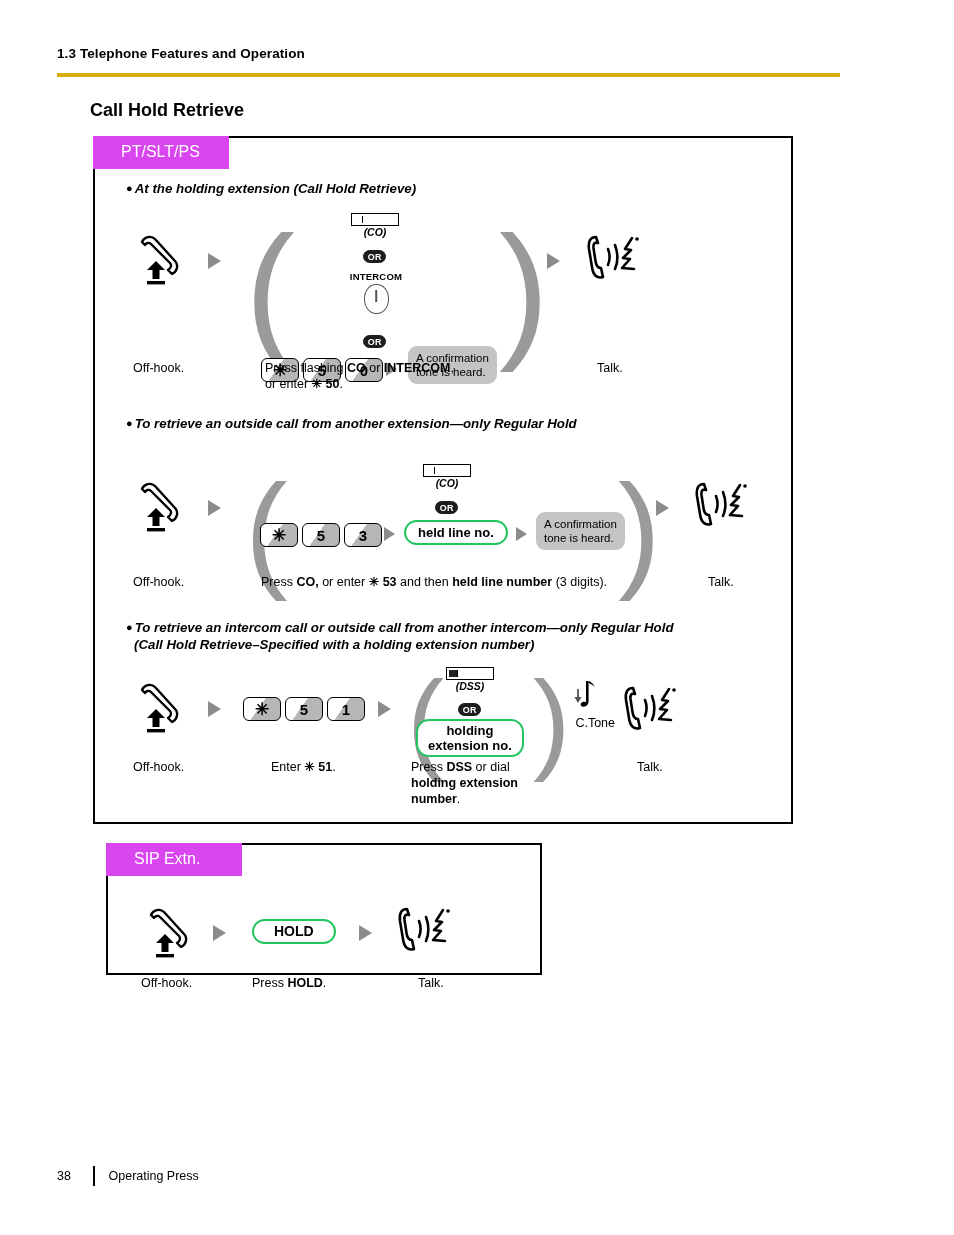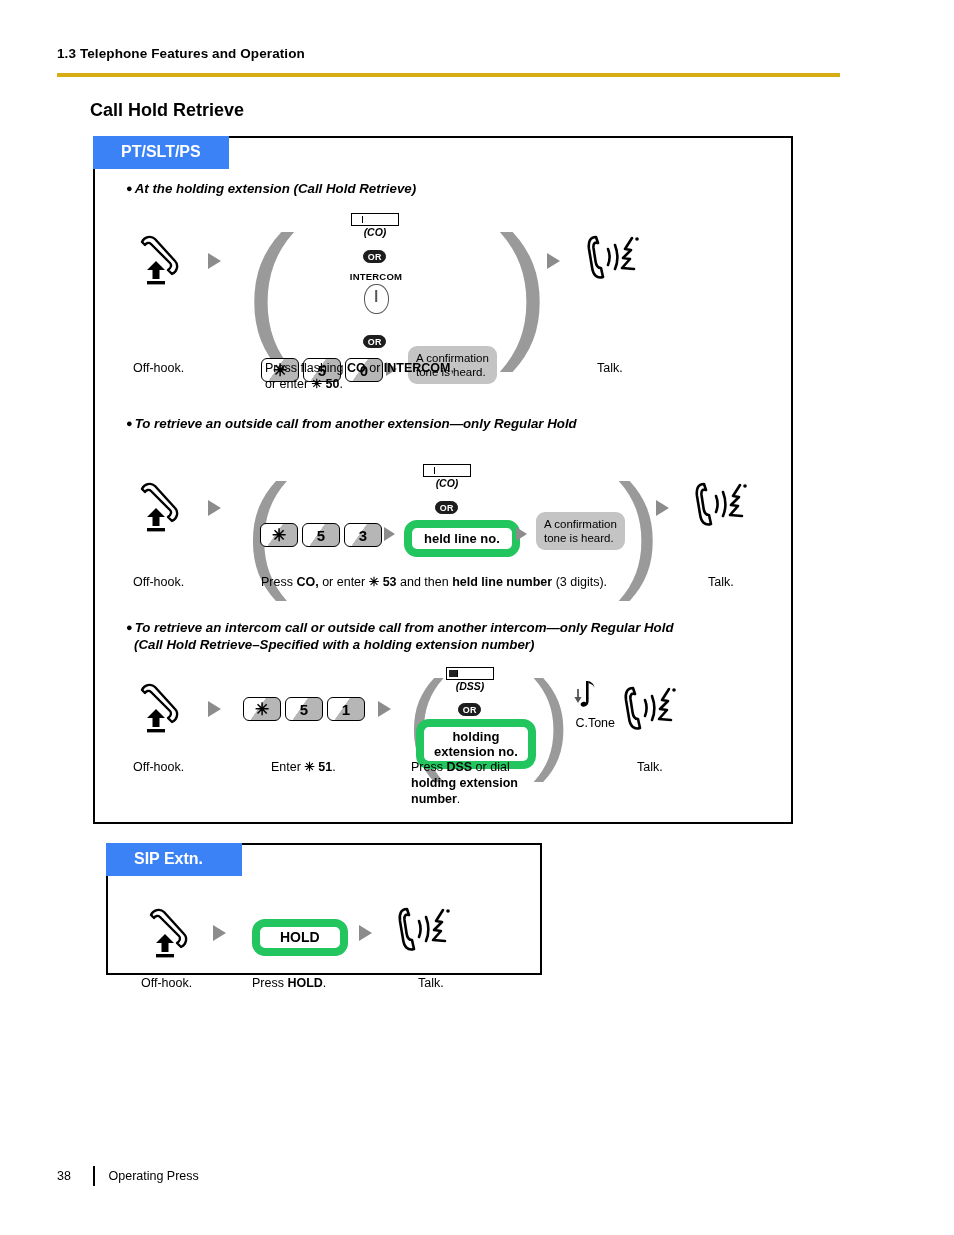--- a/index.html
+++ b/index.html
@@ -15,22 +15,22 @@
   .header-rule{position:absolute;left:57px;top:73px;width:783px;height:4px;background:#d8ad12;}
 
   
   .sec-title{position:absolute;left:90px;top:100px;font-size:18px;font-weight:bold;text-align:right;}
 
   
   .fbox{position:absolute;border:2px solid #000;background:#fff;box-sizing:border-box;}
   #ptbox{left:93px;top:136px;width:700px;height:688px;}
   #sipbox{left:106px;top:843px;width:436px;height:132px;}
 
-  .tab{position:absolute;left:-2px;top:-2px;background:#3b82f6;color:#fff;
-       font-size:16px;font-weight:bold;padding:7px 22px 8px 28px;box-sizing:border-box;}
+  .tab{position:absolute;left:-2px;top:-2px;background:#d946ef;color:#fff;
+       font-size:16px;font-weight:normal;padding:7px 22px 8px 28px;box-sizing:border-box;}
   #ptbox .tab{width:136px;}
   #sipbox .tab{width:136px;}
 
   
   .bullet{position:absolute;font-style:italic;font-weight:bold;font-size:13.3px;line-height:17px;}
   .bullet .dot{font-style:normal;font-weight:normal;font-size:11px;vertical-align:1px;margin-right:2px;}
   .bullet .l2{display:block;padding-left:8px;}
 
   
   .node{position:absolute;}
@@ -44,21 +44,21 @@
   .key{
     width:36px;height:22px;border:1.6px solid #000;border-radius:6px;
     background:linear-gradient(125deg,#ffffff 0%,#ffffff 42%,#b6b6b6 43%,#b6b6b6 100%);
     display:flex;align-items:center;justify-content:center;
     font-size:15px;font-weight:bold;line-height:1;
   }
   .key.star{font-size:17px;}
 
   
   .pill{
-    border:8px solid #22c55e;border-radius:13px;background:#fff;
+    border:2px solid #22c55e;border-radius:13px;background:#fff;
     font-size:13px;font-weight:bold;text-align:center;
     padding:3px 12px;line-height:15px;white-space:nowrap;
   }
   .pill.two{padding:2px 10px;}
 
   
   .note{
     background:#c4c4c4;border-radius:9px;color:#000;
     font-size:11.5px;line-height:14px;padding:5px 8px;white-space:nowrap;
   }

